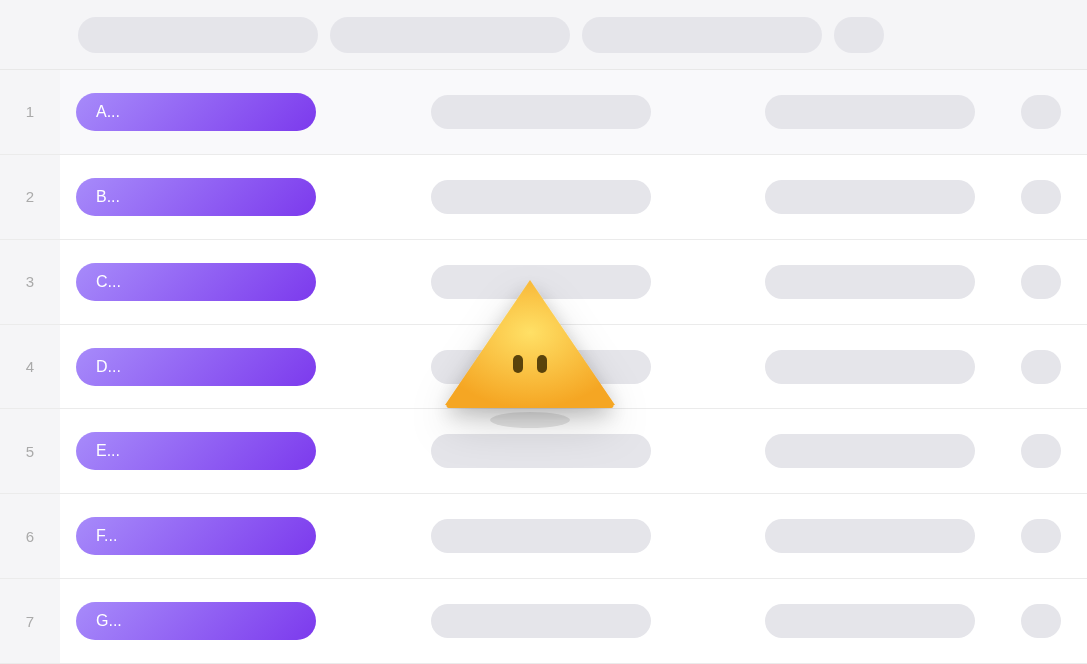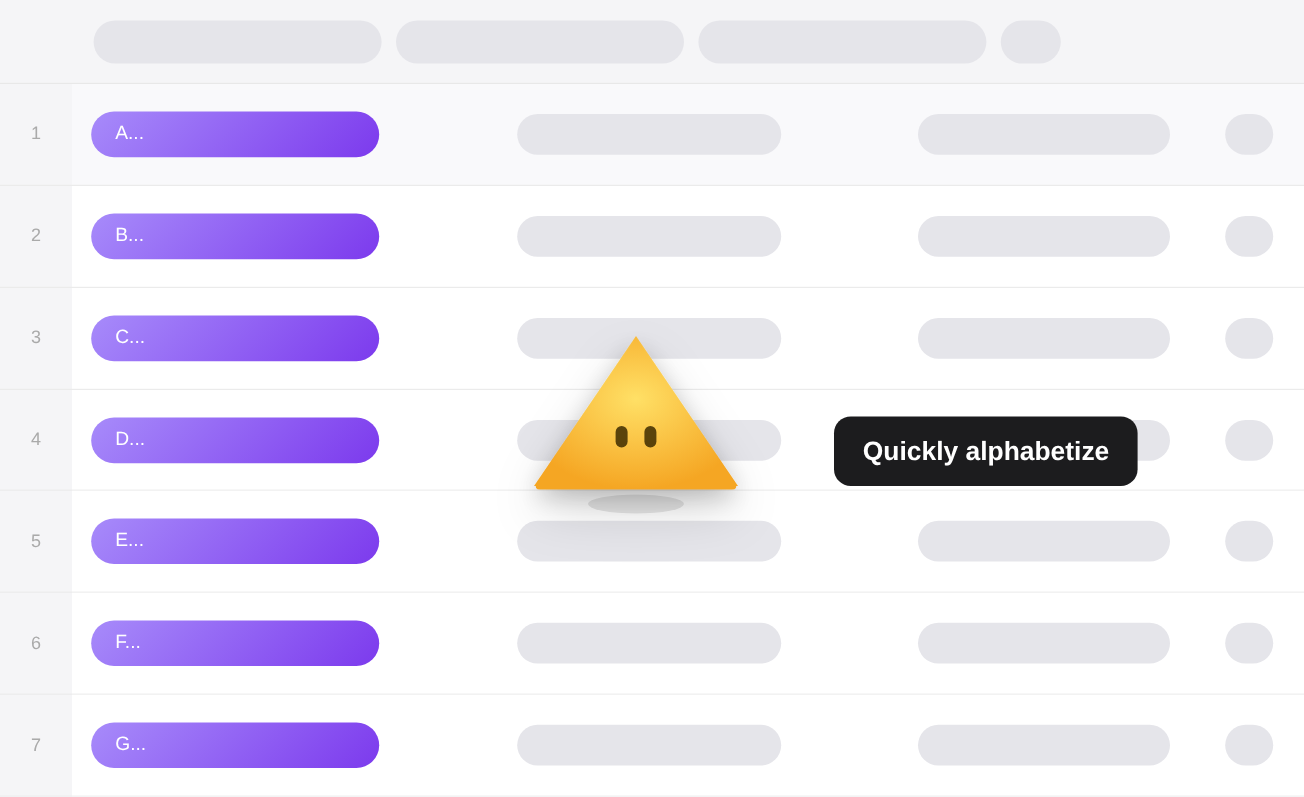--- a/index.html
+++ b/index.html
@@ -364,17 +364,14 @@
 
       <path d="M100,32 L183,153 Q185,158 180,158 L20,158 Q15,158 17,153 Z" fill="url(#triGrad)" stroke="none"></path>
 
       <rect x="83" y="105" width="10" height="18" rx="5" fill="#3d2c00" opacity="0.85"></rect>
       <rect x="107" y="105" width="10" height="18" rx="5" fill="#3d2c00" opacity="0.85"></rect>
 
       <ellipse cx="100" cy="170" rx="40" ry="8" fill="rgba(0,0,0,0.1)"></ellipse>
     </svg>
   </div>
 
-  <div class="tooltip">
-    <span>Quickly alphabetize</span>
-  </div>
 
 </div>
 
 </body></html>

